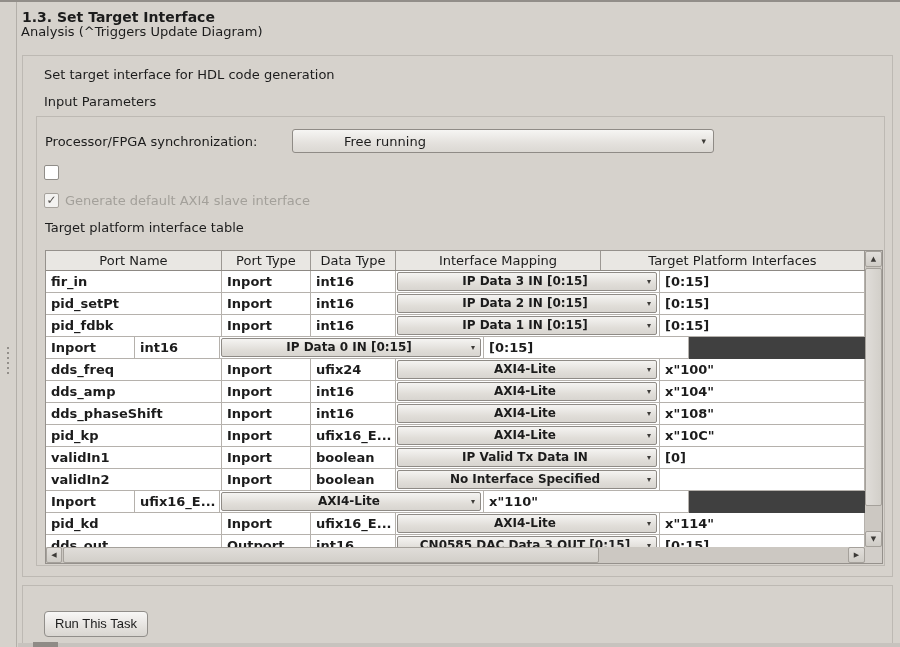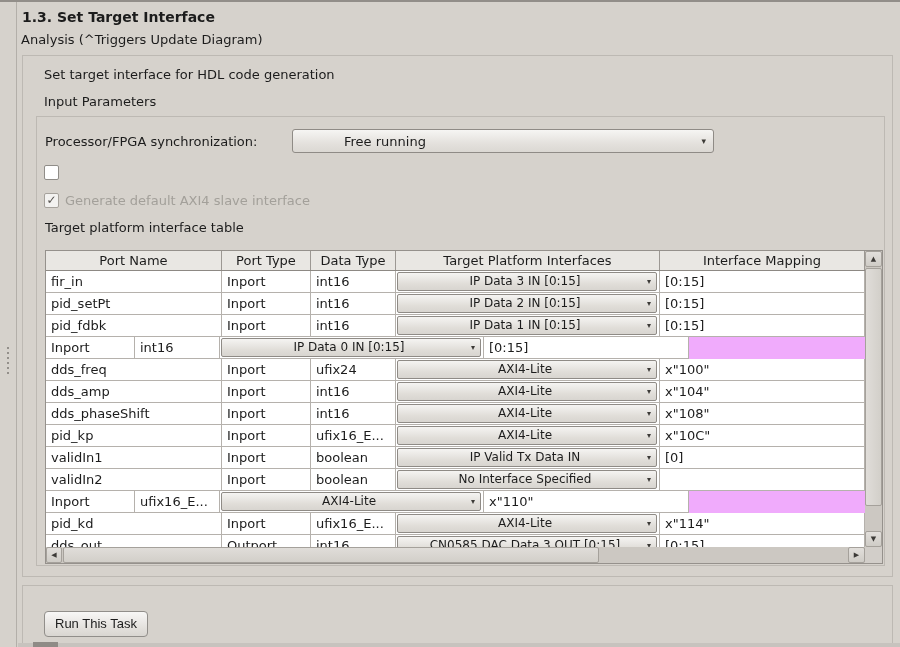--- a/index.html
+++ b/index.html
@@ -9,21 +9,21 @@
     font-family:"DejaVu Sans","Liberation Sans",sans-serif;
     font-size:13px;color:#1c1c1c;
     -webkit-font-smoothing:antialiased;
   }
   .abs{position:absolute;}
   .top-line{left:0;top:0;width:900px;height:2px;background:#928e89;}
   .splitter-line{left:16px;top:2px;width:1px;height:645px;background:#b3afa9;}
   .splitter-dots{left:6px;top:344px;width:4px;}
   .splitter-dots i{display:block;width:2px;height:2px;border-radius:1px;background:#7d7975;margin:3px auto;}
   .task-title{left:22px;top:9px;font-size:14px;font-weight:bold;}
-  .task-subtitle{left:21px;top:32px;font-size:13px;}
+  .task-subtitle{left:21px;top:24px;font-size:13px;}
 
   .panel{border:1px solid #bdb9b3;background:transparent;box-sizing:border-box;}
   .outer-panel{left:22px;top:55px;width:871px;height:522px;}
   .panel-desc{left:21px;top:11px;}
   .panel-input-label{left:21px;top:38px;}
   .inner-panel{left:13px;top:60px;width:849px;height:450px;}
 
   .sync-label{left:8px;top:17px;}
   .combo{
     box-sizing:border-box;height:24px;
@@ -44,21 +44,21 @@
   .cb1-box{left:7px;top:48px;}
   .cb1-label{left:28px;top:48px;}
   .cb2-box{left:7px;top:76px;}
   .cb2-label{left:28px;top:76px;color:#a3a09a;}
   .table-caption{left:8px;top:103px;}
 
   
   .itable{left:8px;top:133px;width:838px;height:314px;border:1px solid #95918c;box-sizing:border-box;background:#cdc9c3;}
   .thead{position:absolute;left:0;top:0;width:819px;height:20px;display:flex;background:#e9e7e3;border-bottom:1px solid #8d8984;box-sizing:border-box;}
   .hcell{box-sizing:border-box;border-right:1px solid #9c9893;text-align:center;line-height:19px;font-size:13px;white-space:nowrap;overflow:hidden;}
-  .tbody{position:absolute;left:0;top:20px;width:819px;height:276px;overflow:hidden;background:#f0abfc;}
+  .tbody{position:absolute;left:0;top:20px;width:819px;height:276px;overflow:hidden;background:#404040;font-weight:bold;}
   .trow{display:flex;height:22px;}
   .cell{box-sizing:border-box;border-right:1px solid #b5b1ac;border-bottom:1px solid #b5b1ac;background:#fff;
         padding-left:5px;line-height:21px;font-size:13px;white-space:nowrap;overflow:hidden;}
   .c-pname{width:176px;}
   .c-ptype{width:89px;}
   .c-dtype{width:85px;}
   .c-tpi{width:264px;padding:0;}
   .c-map{width:205px;}
   .cell-combo{
     box-sizing:border-box;margin:1px 2px 1px 1px;height:19px;
@@ -128,22 +128,22 @@
     <div class="abs cb-box cb2-box disabled" id="cb2">✓</div>
     <div class="abs cb2-label">Generate default AXI4 slave interface</div>
 
     <div class="abs table-caption">Target platform interface table</div>
 
     <div class="abs itable">
       <div class="thead">
         <div class="hcell c-pname">Port Name</div>
         <div class="hcell c-ptype">Port Type</div>
         <div class="hcell c-dtype">Data Type</div>
+        <div class="hcell c-map">Interface Mapping</div>
         <div class="hcell c-tpi">Target Platform Interfaces</div>
-        <div class="hcell c-map">Interface Mapping</div>
       </div>
       <div class="tbody" id="tbody">
   <div class="trow">
     <div class="cell c-pname">fir_in</div>
     <div class="cell c-ptype">Inport</div>
     <div class="cell c-dtype">int16</div>
     <div class="cell c-tpi">
       <div class="cell-combo">
         <span class="combo-text">IP Data 3 IN [0:15]</span>
         <span class="combo-arrow">▾</span>

